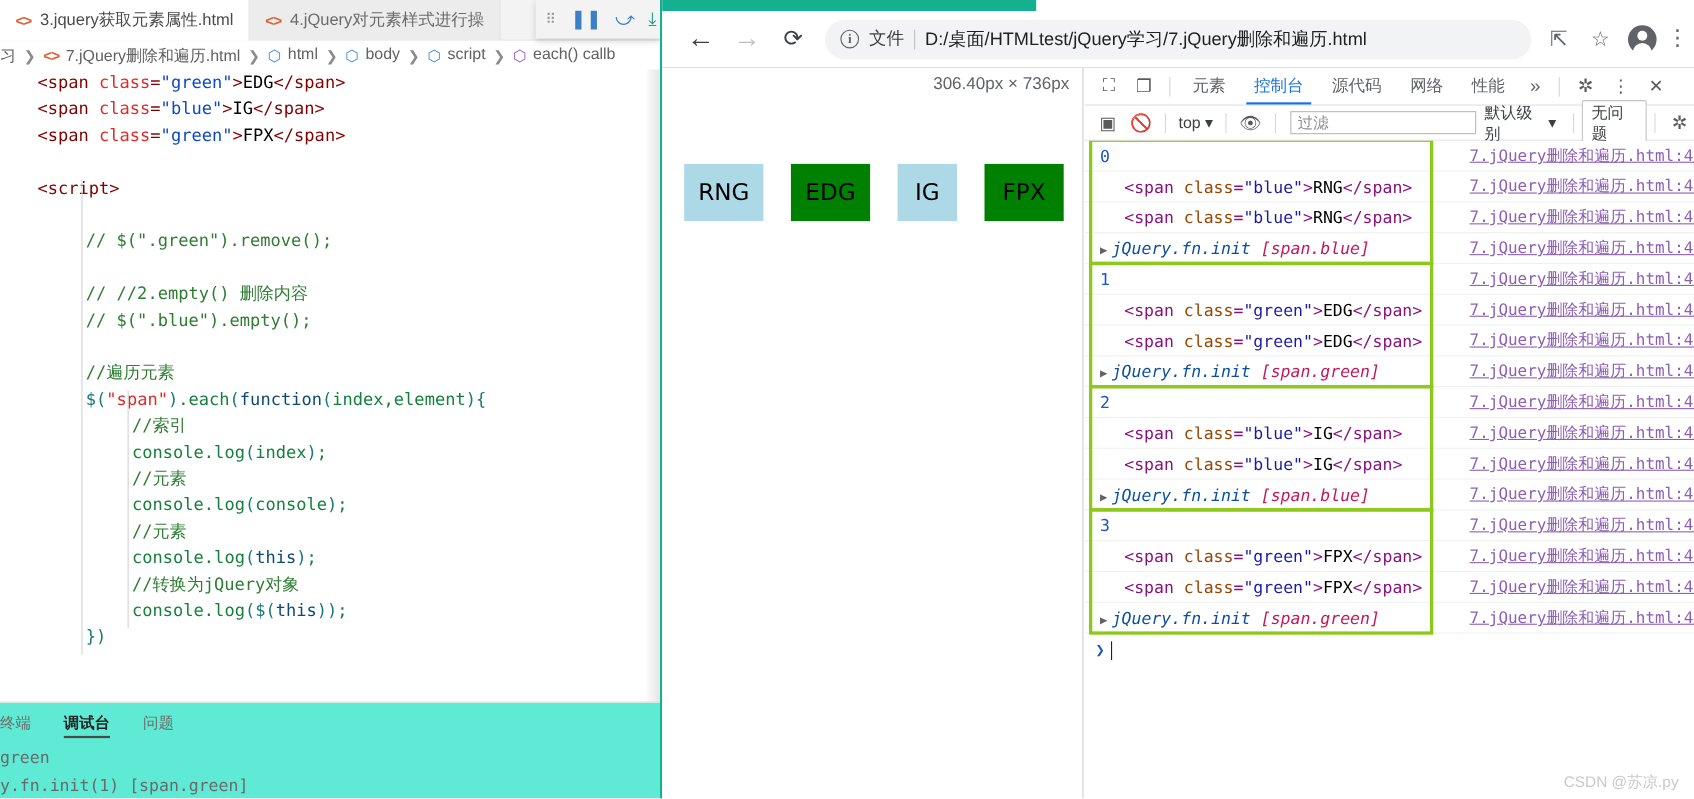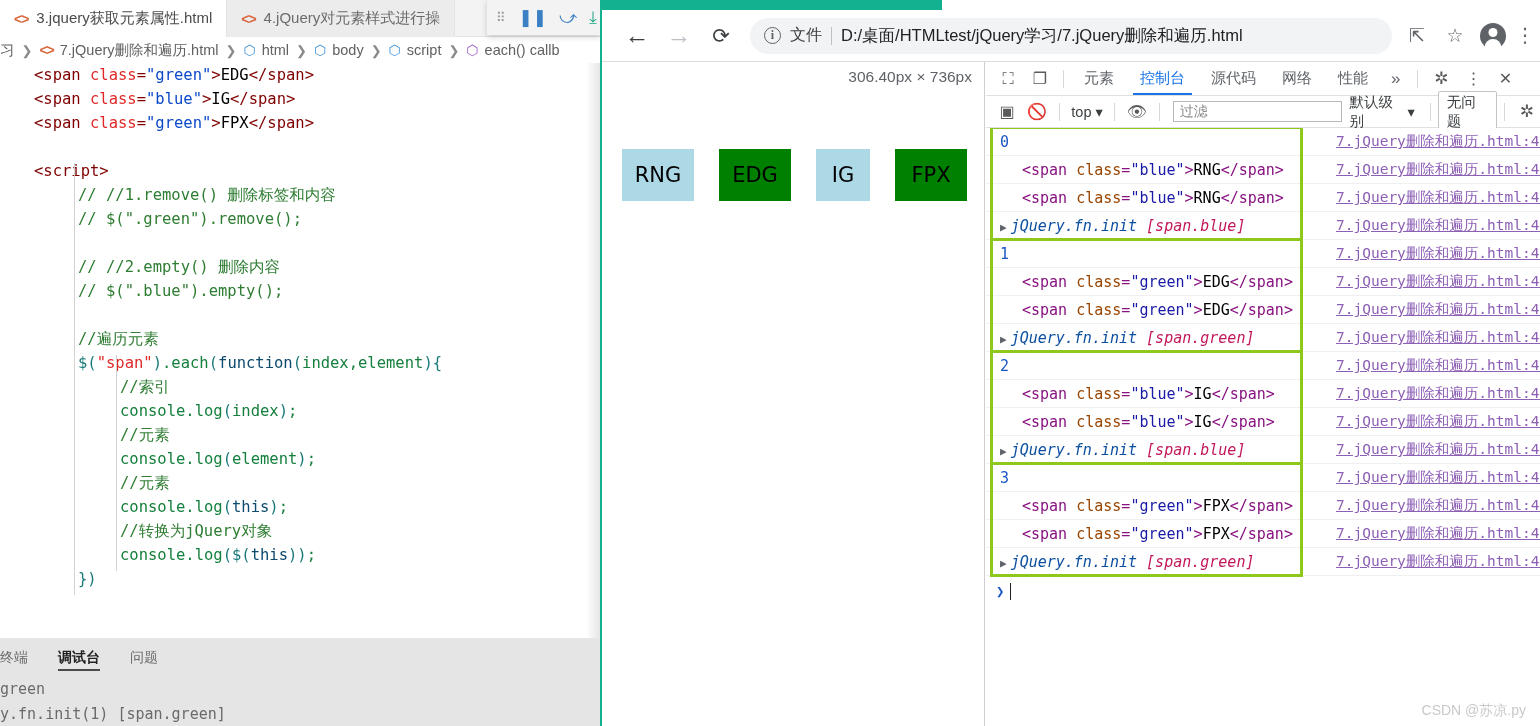--- a/index.html
+++ b/index.html
@@ -55,21 +55,21 @@
   .tk-attr   { color: #e02a2a; }
   .tk-str    { color: #0c49c9; }
   .tk-txt    { color: #000000; }
   .tk-cmt    { color: #2e7d32; }
   .tk-kw     { color: #0c4a6e; }
   .tk-pn     { color: #1a7a7a; }
   .tk-var    { color: #15803d; }
 
   .vs-panel {
     position: absolute; left: 0; top: 638px; width: 600px; height: 88px;
-    background: #e5e5e5; border-top: 1px solid #e7e7e7;
+    background: #5eead4; border-top: 1px solid #e7e7e7;
   }
   .vs-panel-tabs {
     display: flex; align-items: center; gap: 30px;
     height: 38px; padding-left: 0px; font-size: 14px; color: #6c6c6c;
   }
   .vs-panel-tab { position: relative; height: 38px; display:flex; align-items:center; }
   .vs-panel-tab.active { color: #222; font-weight: 600; }
   .vs-panel-tab.active::after {
     content: ""; position: absolute; left: 0; right: 0; bottom: 6px;
     height: 2px; background: #4a4a4a;
@@ -284,32 +284,31 @@
       <span class="bc-cube purple">⬡</span>
       <span>each() callb</span>
     </div>
 
     <div class="vs-code-area" id="code-area">
         <div class="cl" style="top: 0px;"><span class="tk-tag">&lt;span </span><span class="tk-attr">class</span><span class="tk-tag">=</span><span class="tk-str">"green"</span><span class="tk-tag">&gt;</span><span class="tk-txt">EDG</span><span class="tk-tag">&lt;/span&gt;</span></div>
         <div class="cl" style="top: 24px;"><span class="tk-tag">&lt;span </span><span class="tk-attr">class</span><span class="tk-tag">=</span><span class="tk-str">"blue"</span><span class="tk-tag">&gt;</span><span class="tk-txt">IG</span><span class="tk-tag">&lt;/span&gt;</span></div>
         <div class="cl" style="top: 48px;"><span class="tk-tag">&lt;span </span><span class="tk-attr">class</span><span class="tk-tag">=</span><span class="tk-str">"green"</span><span class="tk-tag">&gt;</span><span class="tk-txt">FPX</span><span class="tk-tag">&lt;/span&gt;</span></div>
         <div class="cl" style="top: 72px;"></div>
         <div class="cl" style="top: 96px;"><span class="tk-tag">&lt;script&gt;</span></div>
-        <div class="cl ind1" style="top: 120px;"><span class="tk-cmt">// //1.remove() 删除标签和内容</span></div>
         <div class="cl ind1" style="top: 144px;"><span class="tk-cmt">// $(".green").remove();</span></div>
         <div class="cl" style="top: 168px;"></div>
         <div class="cl ind1" style="top: 192px;"><span class="tk-cmt">// //2.empty() 删除内容</span></div>
         <div class="cl ind1" style="top: 216px;"><span class="tk-cmt">// $(".blue").empty();</span></div>
         <div class="cl" style="top: 240px;"></div>
         <div class="cl ind1" style="top: 264px;"><span class="tk-cmt">//遍历元素</span></div>
         <div class="cl ind1" style="top: 288px;"><span class="tk-pn">$</span><span class="tk-pn">(</span><span class="tk-attr">"span"</span><span class="tk-pn">)</span><span class="tk-var">.each</span><span class="tk-pn">(</span><span class="tk-kw">function</span><span class="tk-pn">(</span><span class="tk-var">index,element</span><span class="tk-pn">)</span><span class="tk-pn">{</span></div>
         <div class="cl ind2" style="top: 312px;"><span class="tk-cmt">//索引</span></div>
         <div class="cl ind2" style="top: 336px;"><span class="tk-var">console.log</span><span class="tk-pn">(</span><span class="tk-var">index</span><span class="tk-pn">)</span><span class="tk-var">;</span></div>
         <div class="cl ind2" style="top: 360px;"><span class="tk-cmt">//元素</span></div>
-        <div class="cl ind2" style="top: 384px;"><span class="tk-var">console.log</span><span class="tk-pn">(</span><span class="tk-var">element</span><span class="tk-pn">)</span><span class="tk-var">;</span></div>
+        <div class="cl ind2" style="top: 384px;"><span class="tk-var">console.log</span><span class="tk-pn">(</span><span class="tk-var">console</span><span class="tk-pn">)</span><span class="tk-var">;</span></div>
         <div class="cl ind2" style="top: 408px;"><span class="tk-cmt">//元素</span></div>
         <div class="cl ind2" style="top: 432px;"><span class="tk-var">console.log</span><span class="tk-pn">(</span><span class="tk-kw">this</span><span class="tk-pn">)</span><span class="tk-var">;</span></div>
         <div class="cl ind2" style="top: 456px;"><span class="tk-cmt">//转换为jQuery对象</span></div>
         <div class="cl ind2" style="top: 480px; text-align: right;"><span class="tk-var">console.log</span><span class="tk-pn">(</span><span class="tk-pn">$</span><span class="tk-pn">(</span><span class="tk-kw">this</span><span class="tk-pn">)</span><span class="tk-pn">)</span><span class="tk-var">;</span></div>
         <div class="cl ind1" style="top: 504px;"><span class="tk-pn">})</span></div>
         <div class="vs-guide" style="left: 74px; top: 100px; height: 432px;"></div>
         <div class="vs-guide" style="left: 116px; top: 292px; height: 216px;"></div>
       </div>
     <div class="vs-scroll-shadow"></div>
 

